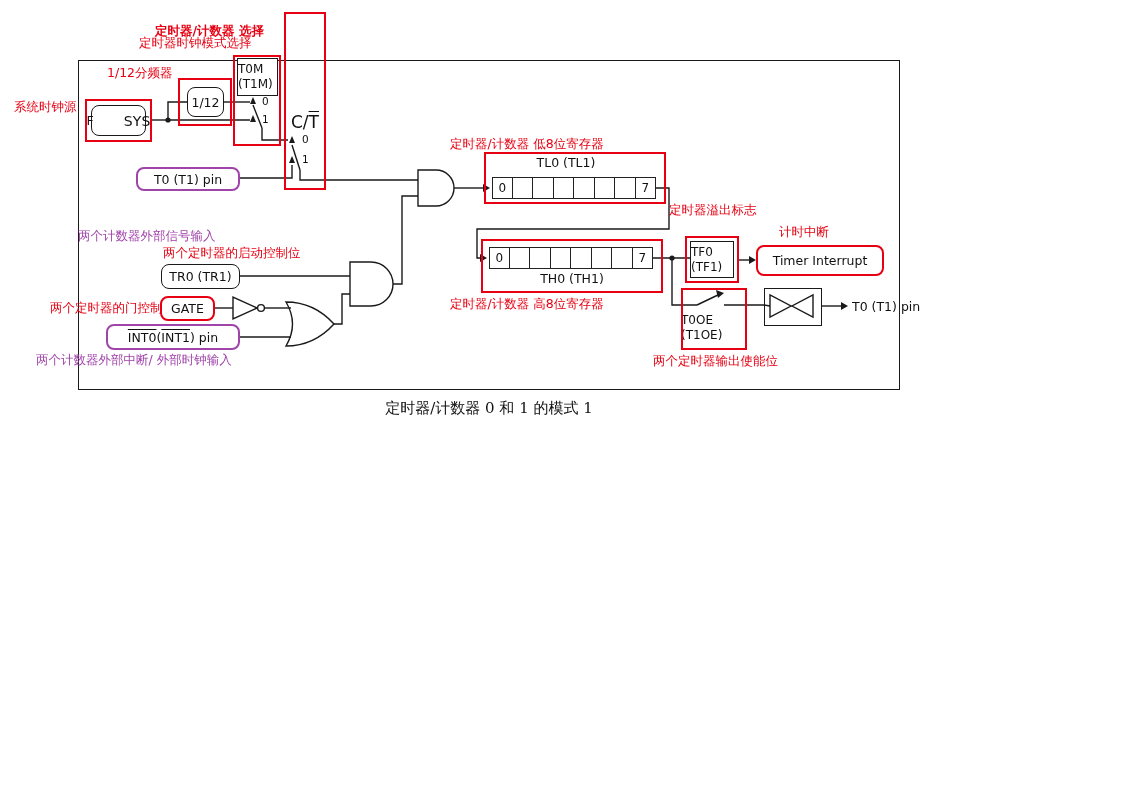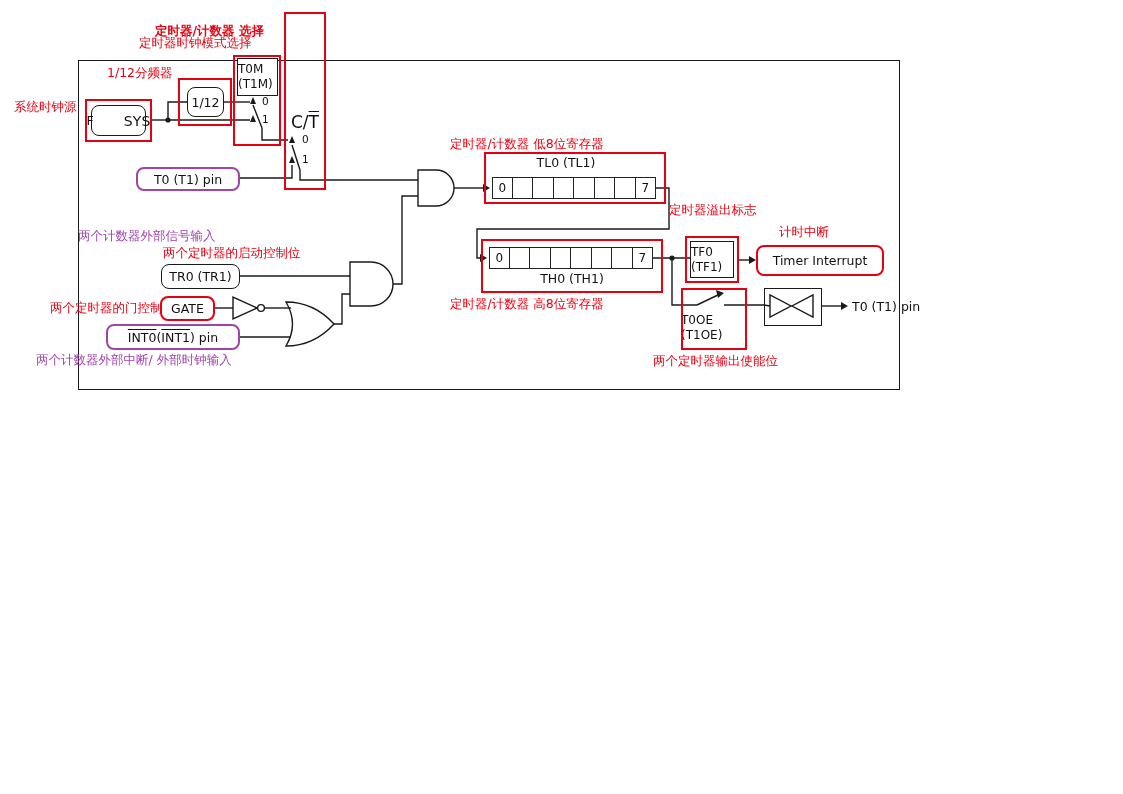--- a/index.html
+++ b/index.html
@@ -185,14 +185,15 @@
   <div class="abs lab red" style="left:669px; top:203px;">定时器溢出标志</div>
   <div class="abs lab red" style="left:779px; top:225px;">计时中断</div>
   <div class="abs lab red" style="left:163px; top:246px;">两个定时器的启动控制位</div>
   <div class="abs lab red" style="left:36px;  top:301px;margin-left:14px;">两个定时器的门控制</div>
   <div class="abs lab red" style="left:450px; top:297px;">定时器/计数器 高8位寄存器</div>
   <div class="abs lab red" style="left:653px; top:354px;">两个定时器输出使能位</div>
 
   <div class="abs lab purple" style="left:78px; top:194px;margin-top:35px;">两个计数器外部信号输入</div>
   <div class="abs lab purple" style="left:36px; top:353px;">两个计数器外部中断/ 外部时钟输入</div>
 
+  <div class="abs caption" style="left:78px; top:399px; width:822px;">定时器/计数器 0 和 1 的模式 1</div>
 
 </div>
 
 </body></html>

